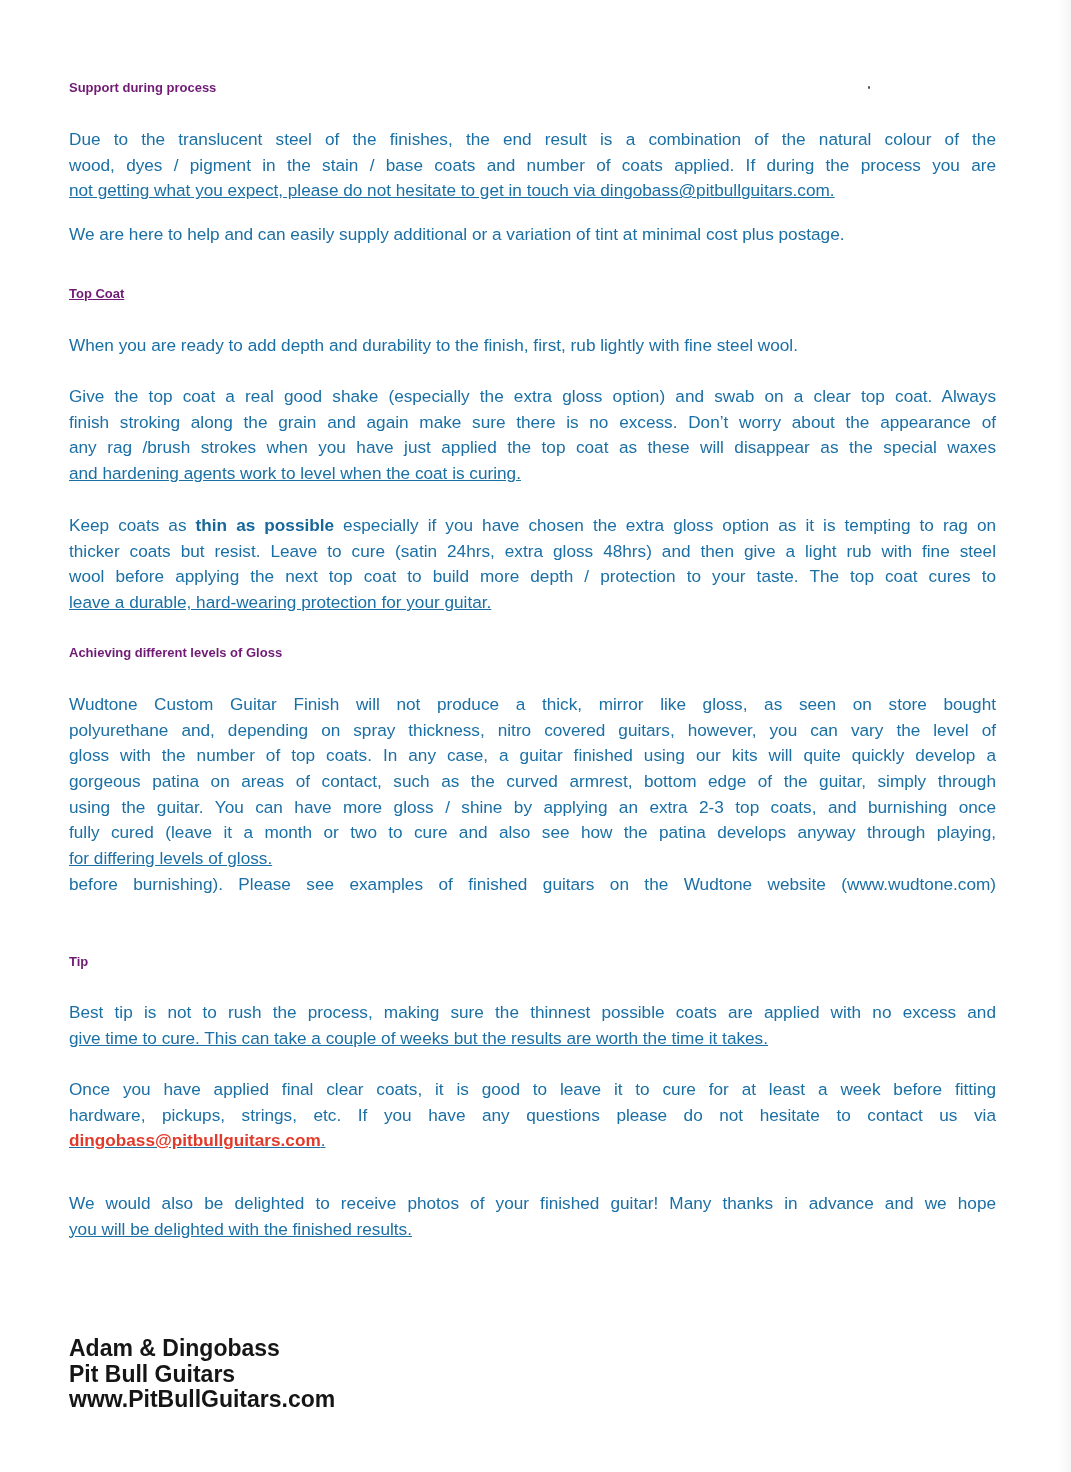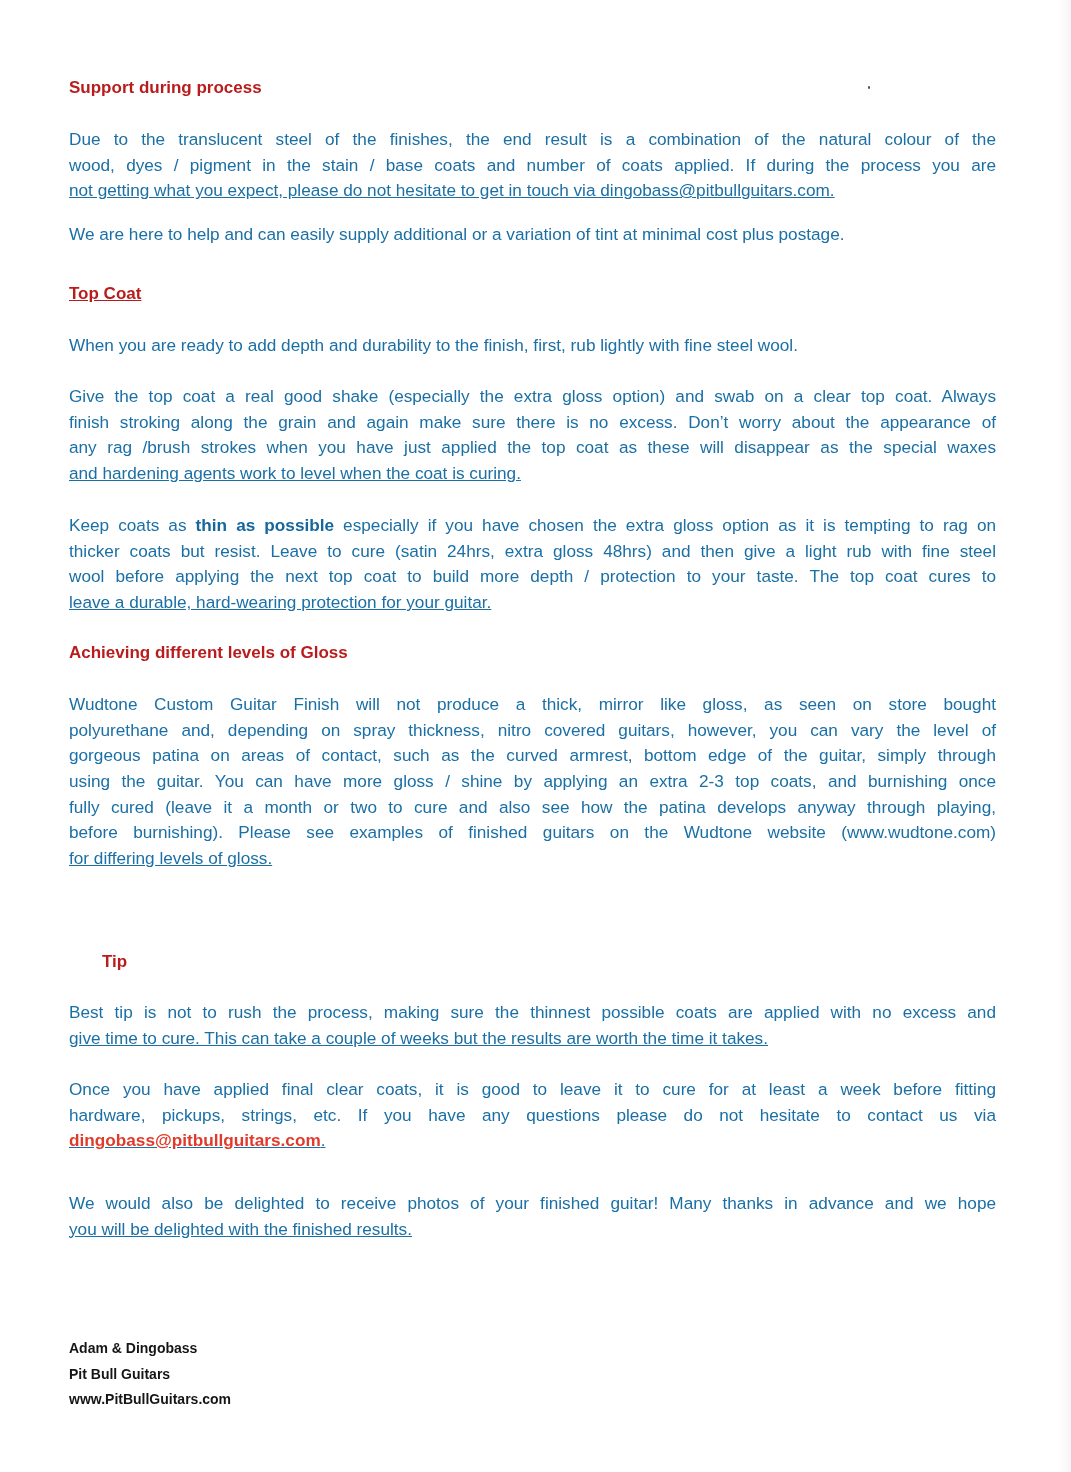--- a/index.html
+++ b/index.html
@@ -16,23 +16,23 @@
     }
     .page {
       position: absolute;
       left: 69px;
       top: 0;
       width: 927px;
     }
     .heading {
       position: absolute;
       left: 0;
-      color: #b91c1c;
+      color: #701a75;
       font-weight: bold;
-      font-size: 17px;
+      font-size: 13px;
       line-height: 20px;
       white-space: nowrap;
     }
     .para {
       position: absolute;
       left: 0;
       width: 927px;
       color: #1a6fa5;
       font-size: 17.2px;
       line-height: 25.7px;
@@ -57,21 +57,21 @@
     .email-red {
       color: #e23a2a;
       font-weight: bold;
     }
     .signature {
       position: absolute;
       left: 0;
       top: 1336px;
       color: #151515;
       font-weight: bold;
-      font-size: 14px;
+      font-size: 23px;
       line-height: 25.5px;
     }
     .signature div { white-space: nowrap; }
     .speck {
       position: absolute;
       width: 2px;
       height: 3px;
       background: #555;
       border-radius: 1px;
     }
@@ -119,28 +119,29 @@
     <span class="line">thicker coats but resist. Leave to cure (satin 24hrs, extra gloss 48hrs) and then give a light rub with fine steel</span>
     <span class="line">wool before applying the next top coat to build more depth / protection to your taste. The top coat cures to</span>
     <span class="line last">leave a durable, hard-wearing protection for your guitar.</span>
   </div>
 
   <div class="heading" style="top:643px;">Achieving different levels of Gloss</div>
 
   <div class="para" style="top:692px;">
     <span class="line">Wudtone Custom Guitar Finish will not produce a thick, mirror like gloss, as seen on store bought</span>
     <span class="line">polyurethane and, depending on spray thickness, nitro covered guitars, however, you can vary the level of</span>
+    <span class="line">gloss with the number of top coats. In any case, a guitar finished using our kits will quite quickly develop a</span>
     <span class="line">gorgeous patina on areas of contact, such as the curved armrest, bottom edge of the guitar, simply through</span>
     <span class="line">using the guitar. You can have more gloss / shine by applying an extra 2-3 top coats, and burnishing once</span>
     <span class="line">fully cured (leave it a month or two to cure and also see how the patina develops anyway through playing,</span>
+    <span class="line last">for differing levels of gloss.</span>
     <span class="line">before burnishing). Please see examples of finished guitars on the Wudtone website (www.wudtone.com)</span>
-    <span class="line last">for differing levels of gloss.</span>
   </div>
 
-  <div class="heading" style="top:952px;margin-left:33px;">Tip</div>
+  <div class="heading" style="top:952px;">Tip</div>
 
   <div class="para" style="top:1000px;">
     <span class="line">Best tip is not to rush the process, making sure the thinnest possible coats are applied with no excess and</span>
     <span class="line last">give time to cure. This can take a couple of weeks but the results are worth the time it takes.</span>
   </div>
 
   <div class="para" style="top:1077px;">
     <span class="line">Once you have applied final clear coats, it is good to leave it to cure for at least a week before fitting</span>
     <span class="line">hardware, pickups, strings, etc. If you have any questions please do not hesitate to contact us via</span>
     <span class="line last"><a class="email-red">dingobass@pitbullguitars.com</a><span>.</span></span>

